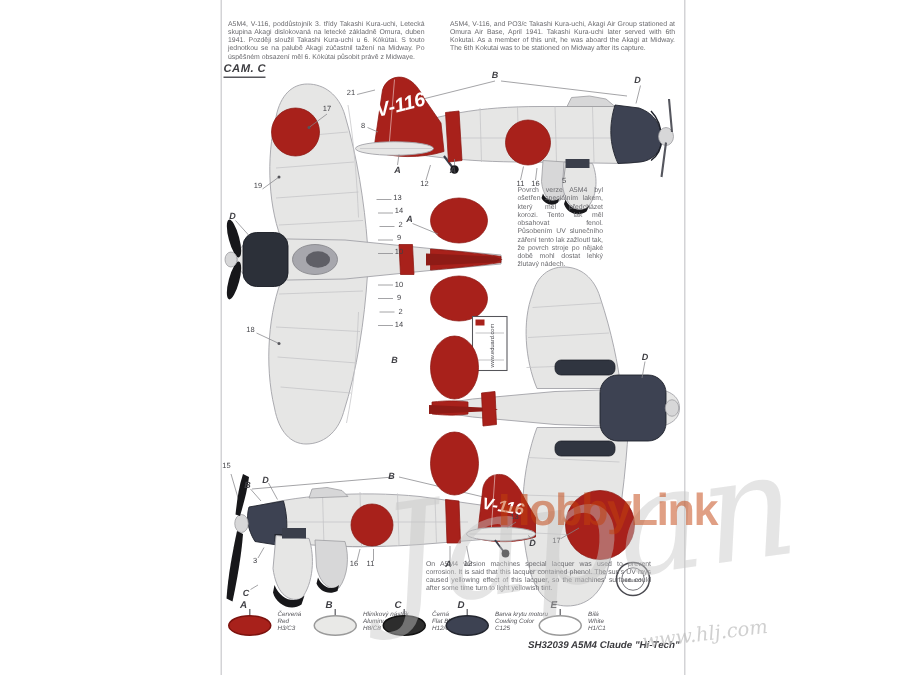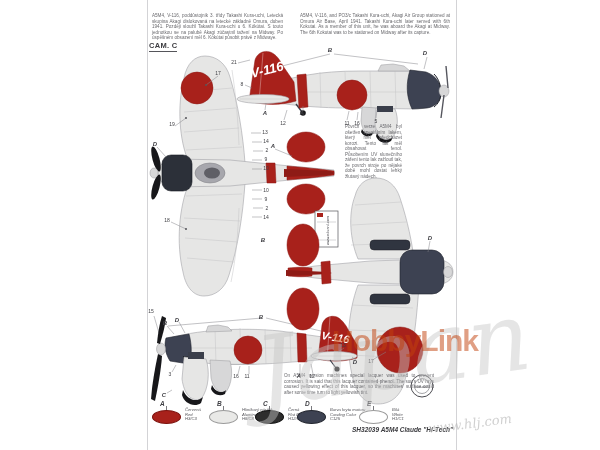--- a/index.html
+++ b/index.html
@@ -23,21 +23,21 @@
             font-weight:bold;font-style:italic;}
 
   .tiny{position:absolute;z-index:3;font-size:9.2px;line-height:1.2;color:#6a6a6e;
         transform:scale(.5);transform-origin:0 0;text-align:justify;}
   #intro-czech{left:152px;top:13px;width:262px;}
   #intro-english{left:300px;top:13px;width:300px;}
   #note-czech{left:345px;top:124px;width:114px;}
   #note-english{left:284px;top:373px;width:300px;}
 
   #cam-label{position:absolute;left:149px;top:41px;z-index:3;font-size:7.5px;
-             font-weight:bold;color:#3c3c40;
+             font-weight:bold;font-style:italic;color:#3c3c40;
              border-bottom:1px solid #55555a;padding-bottom:1px;letter-spacing:.3px;}
 
   #callout-layer{position:absolute;inset:0;z-index:4;}
   .callout{position:absolute;font-size:10px;color:#3f3f44;white-space:nowrap;
            transform:translate(-50%,-50%) scale(.5);}
   .callout.letter{font-size:12px;font-weight:bold;font-style:italic;}
 
   .leg{position:absolute;top:400px;height:30px;z-index:3;}
   .leg-letter{position:absolute;left:8px;top:0;font-size:6.5px;font-weight:bold;
               font-style:italic;color:#3f3f44;}

